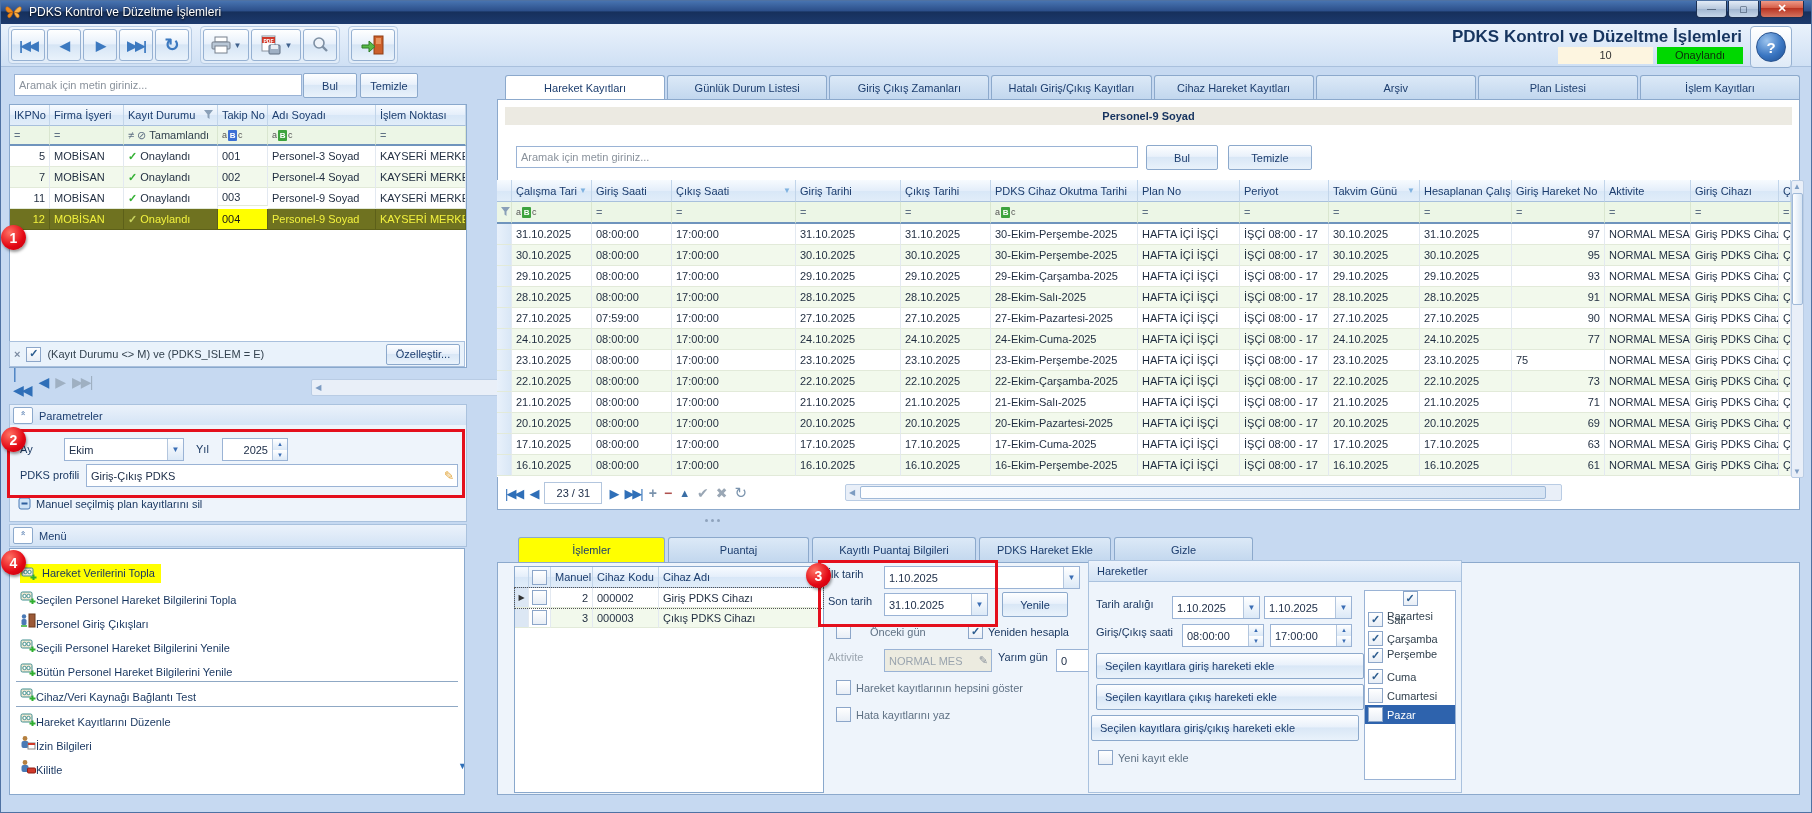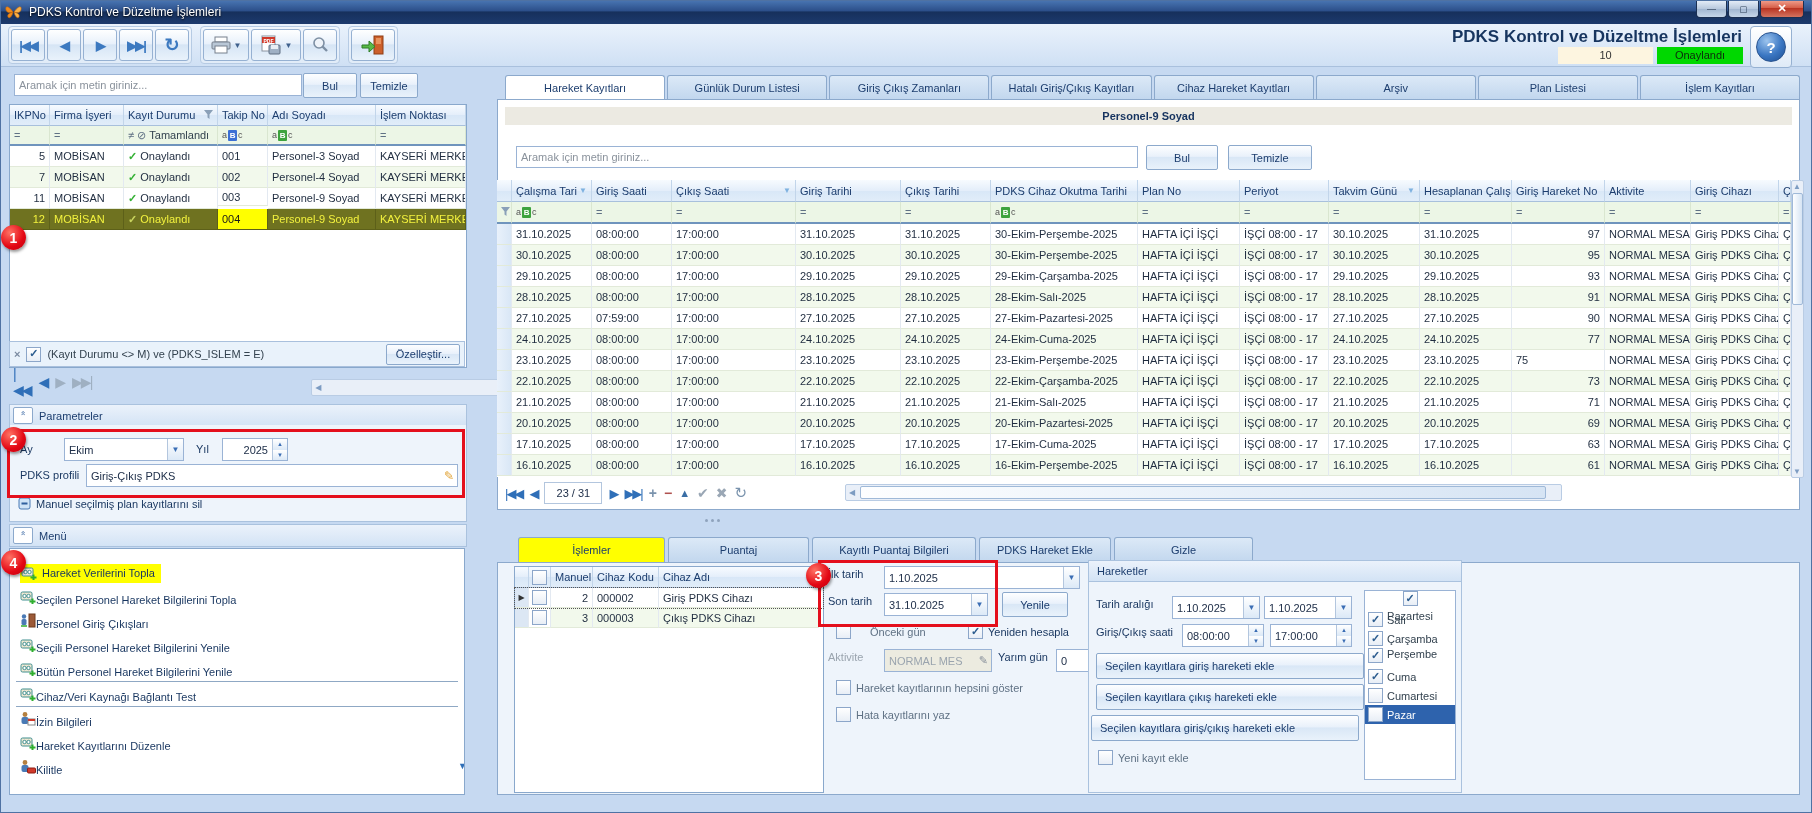--- a/index.html
+++ b/index.html
@@ -414,33 +414,33 @@
         <span><span><svg width="16" height="15">
               <rect x="1" y="3" width="11" height="8" rx="1.5" fill="#efe7d2" stroke="#3f8f8f"></rect>
               <circle cx="4.5" cy="7" r="1.7" fill="#fff" stroke="#3f8f8f"></circle>
               <circle cx="8.5" cy="7" r="1.7" fill="#fff" stroke="#3f8f8f"></circle>
               <path d="M9.5 12.5h6M12.5 9.5v6" stroke="#2fae2f" stroke-width="2"></path>
             </svg></span><span>Cihaz/Veri Kaynağı Bağlantı Test</span></span>
       </div>
       <div class="mdiv"></div>
       <div class="menuitem">
         <span><span><svg width="16" height="15">
+              <rect x="1" y="3" width="11" height="8" rx="1.5" fill="#efe7d2" stroke="#3f8f8f"></rect>
+              <circle cx="4.5" cy="7" r="1.7" fill="#fff" stroke="#3f8f8f"></circle>
+              <circle cx="8.5" cy="7" r="1.7" fill="#fff" stroke="#3f8f8f"></circle>
+              <path d="M9.5 12.5h6M12.5 9.5v6" stroke="#2fae2f" stroke-width="2"></path>
+            </svg></span><span>Hareket Kayıtlarını Düzenle</span></span>
+      </div>
+      <div class="menuitem">
+        <span><span><svg width="16" height="15">
               <circle cx="5" cy="3.5" r="2.4" fill="#b5803f"></circle>
               <rect x="1.5" y="6" width="7" height="7" rx="2" fill="#4a7ab5"></rect>
               <rect x="8" y="8" width="7" height="6" fill="#fff" stroke="#888"></rect>
               <rect x="8" y="8" width="7" height="2" fill="#d03a2b"></rect>
             </svg></span><span>İzin Bilgileri</span></span>
-      </div>
-      <div class="menuitem">
-        <span><span><svg width="16" height="15">
-              <rect x="1" y="3" width="11" height="8" rx="1.5" fill="#efe7d2" stroke="#3f8f8f"></rect>
-              <circle cx="4.5" cy="7" r="1.7" fill="#fff" stroke="#3f8f8f"></circle>
-              <circle cx="8.5" cy="7" r="1.7" fill="#fff" stroke="#3f8f8f"></circle>
-              <path d="M9.5 12.5h6M12.5 9.5v6" stroke="#2fae2f" stroke-width="2"></path>
-            </svg></span><span>Hareket Kayıtlarını Düzenle</span></span>
       </div>
       <div class="menuitem">
         <span><span><svg width="16" height="15">
               <circle cx="5" cy="3.5" r="2.4" fill="#b5803f"></circle>
               <rect x="1.5" y="6" width="7" height="7" rx="2" fill="#4a7ab5"></rect>
               <rect x="7.5" y="9" width="8" height="5" rx="1" fill="#d03a2b" stroke="#8f1d12"></rect>
             </svg></span><span>Kilitle</span></span>
       </div>
     </div>
   <span class="abs" style="left:448px;top:212px;color:#2f6fb8;font-size:9px">▼</span>

